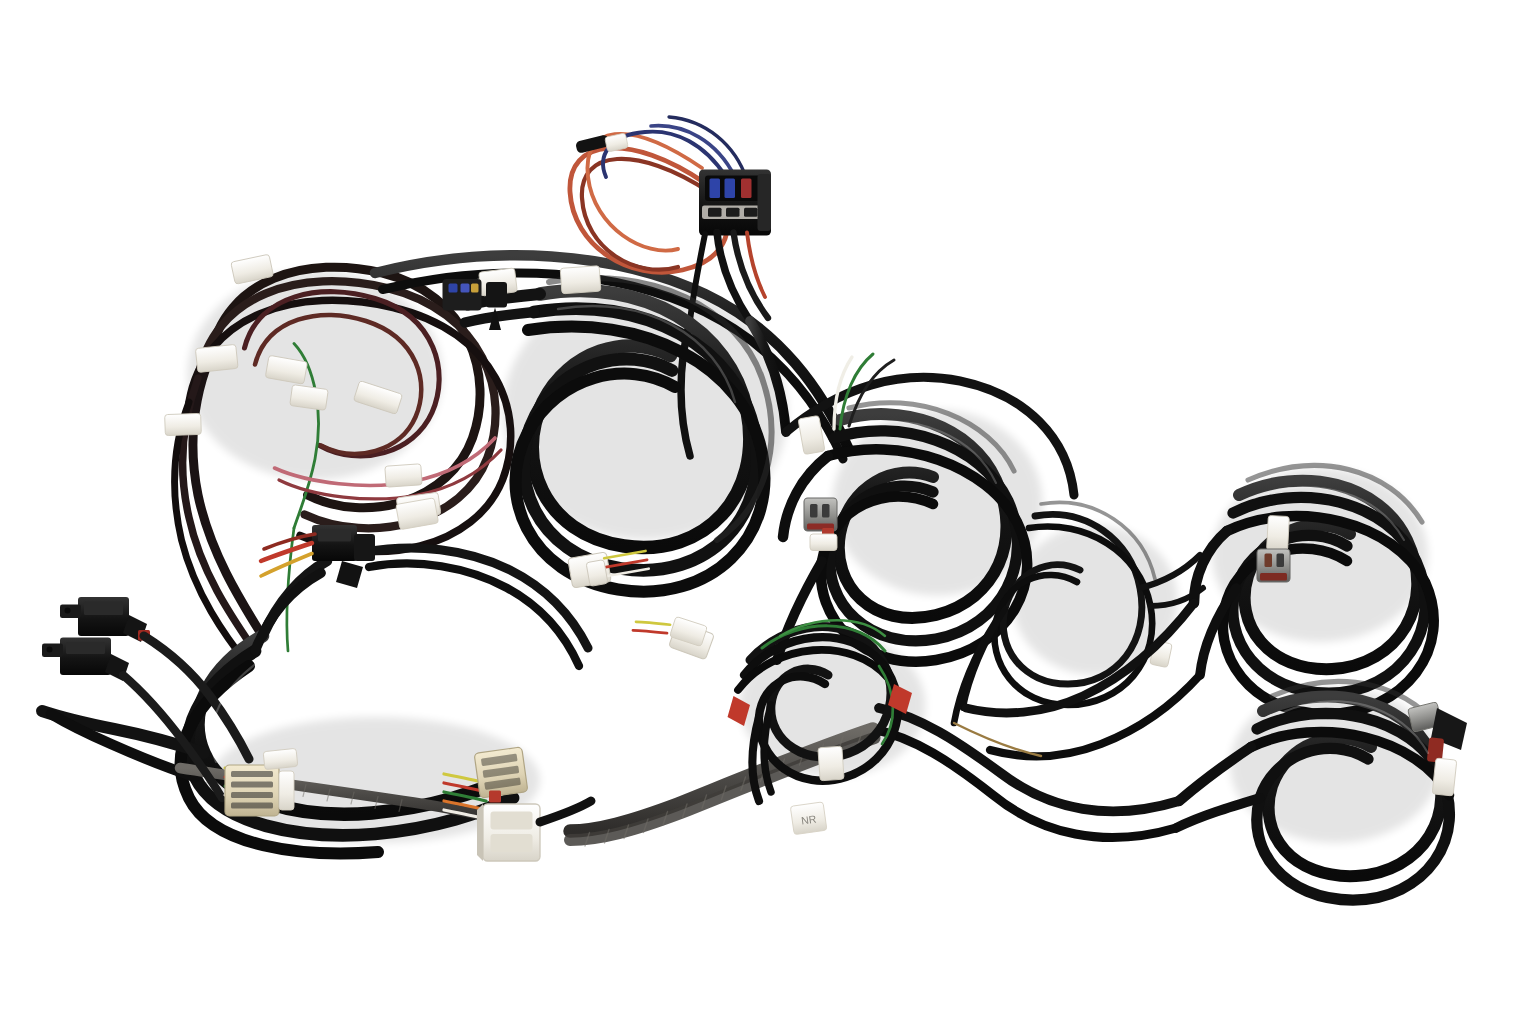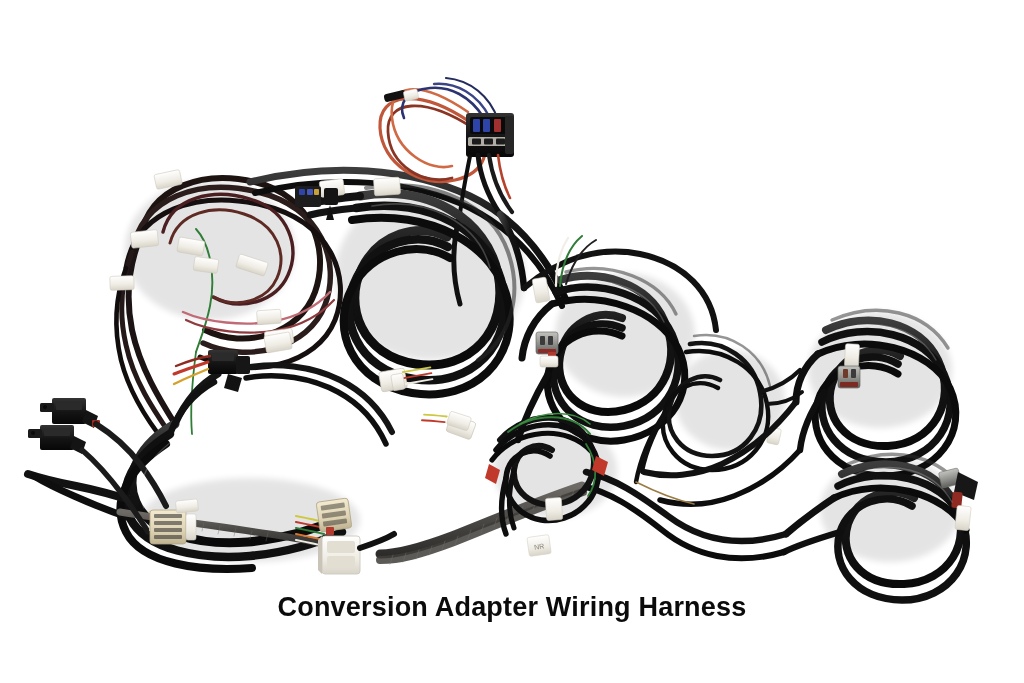--- a/index.html
+++ b/index.html
@@ -437,15 +437,14 @@
         <path d="M372,206 C430,196 478,224 490,268" stroke-width="1.6"></path>
         <path d="M572,284 C612,274 650,292 664,322" stroke-width="1.4"></path>
         <path d="M836,332 C876,316 918,328 936,360" stroke-width="1.4"></path>
         <path d="M852,476 C892,458 934,470 952,502" stroke-width="1.4"></path>
         <path d="M180,436 C148,456 134,484 144,508" stroke-width="1.4"></path>
       </g>
 
     </svg>
   </div>
 
-  <div id="caption">Conversion Adapter Wiring Harness</div>
 
 </div>
 
 </body></html>

